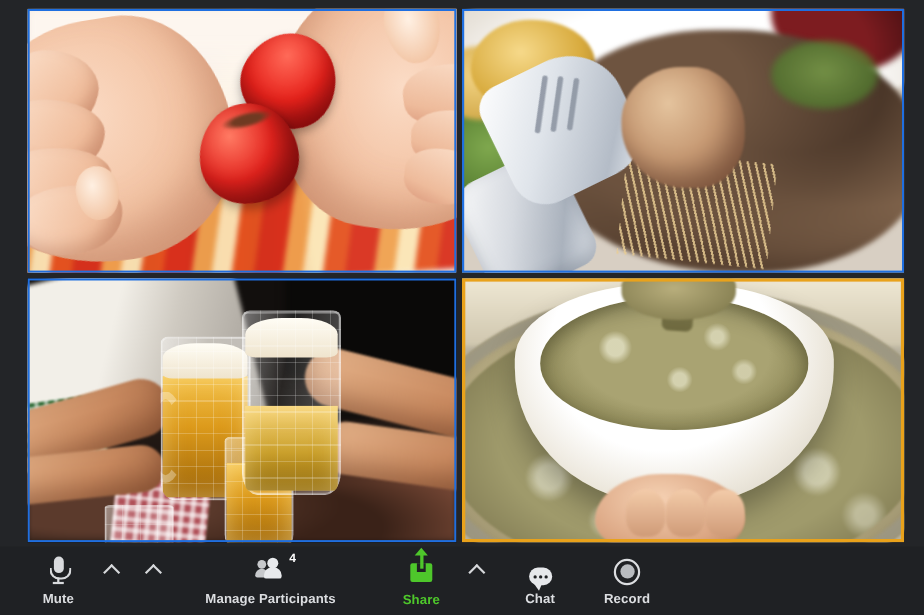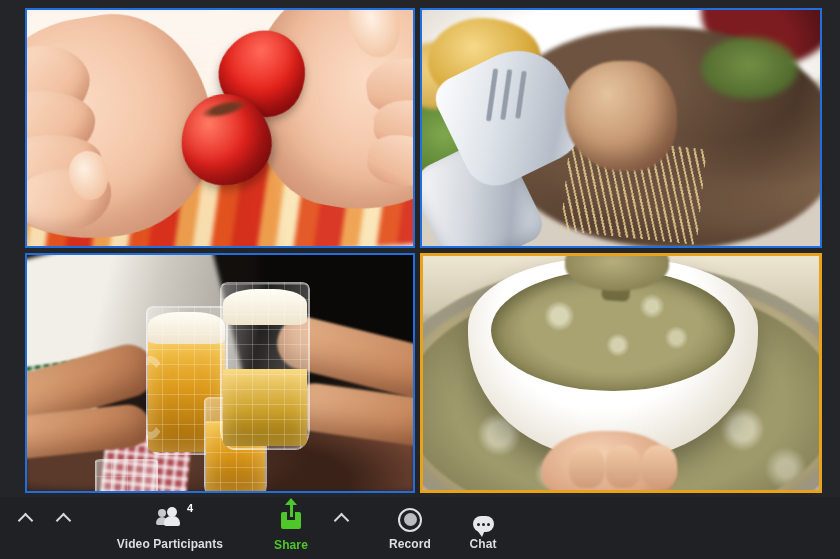--- a/index.html
+++ b/index.html
@@ -645,71 +645,80 @@
           <div class="fing fg3"></div>
         </div>
       </div>
       <div class="frame"></div>
     </div>
 
   </div>
 
   <div id="toolbar">
 
+    <div class="ctrl" style="margin-left:30px;width:46px">
+      <div class="ico" style="width:26px">
+        <div class="mic-body"></div>
+          <div class="mic-arc"></div>
+          <div class="mic-stem"></div>
+          <div class="mic-base"></div>
+      </div>
+      <div class="lbl">Mute</div>
+    </div>
 
     <div class="caret" style="margin-left:12px">
         <i></i>
       </div>
 
 
     <div class="caret" style="margin-left:12px">
         <i></i>
       </div>
 
 
     <div class="ctrl" style="margin-left:24px;width:140px">
       <div class="ico" style="width:24px">
         <div class="grp-head-a"></div>
           <div class="grp-body-a"></div>
         <div class="grp-head-b"></div>
           <div class="grp-body-b"></div>
         <span class="badge">4</span>
       </div>
-      <div class="lbl">Video Participants</div>
-    </div>
-
-    <div class="ctrl" style="margin-left:26px;width:50px">
+      <div class="lbl">Manage Participants</div>
+    </div>
+
+    <div class="ctrl" style="margin-left:42px;width:50px">
       <div class="ico" style="height:28px;align-items:flex-start">
         <div class="share-box">
           <div class="share-notch"></div>
           <div class="share-arrow"></div>
         </div>
       </div>
       <div class="lbl" style="color:#4ec72b">Share</div>
     </div>
 
     <div class="caret" style="margin-left:12px">
         <i></i>
       </div>
-
-    <div class="ctrl" style="margin-left:28px;width:56px">
-      <div class="ico">
-        <div class="rec-ring">
-            <div class="rec-dot"></div>
-          </div>
-      </div>
-      <div class="lbl">Record</div>
-    </div>
 
     <div class="ctrl" style="margin-left:22px;width:46px">
       <div class="ico" style="height:27px">
         <div class="bubble">
             <b></b>
             <b></b>
             <b></b>
           </div>
       </div>
       <div class="lbl">Chat</div>
     </div>
 
+    <div class="ctrl" style="margin-left:28px;width:56px">
+      <div class="ico">
+        <div class="rec-ring">
+            <div class="rec-dot"></div>
+          </div>
+      </div>
+      <div class="lbl">Record</div>
+    </div>
+
 
   </div>
 </div>
 
 </body></html>

